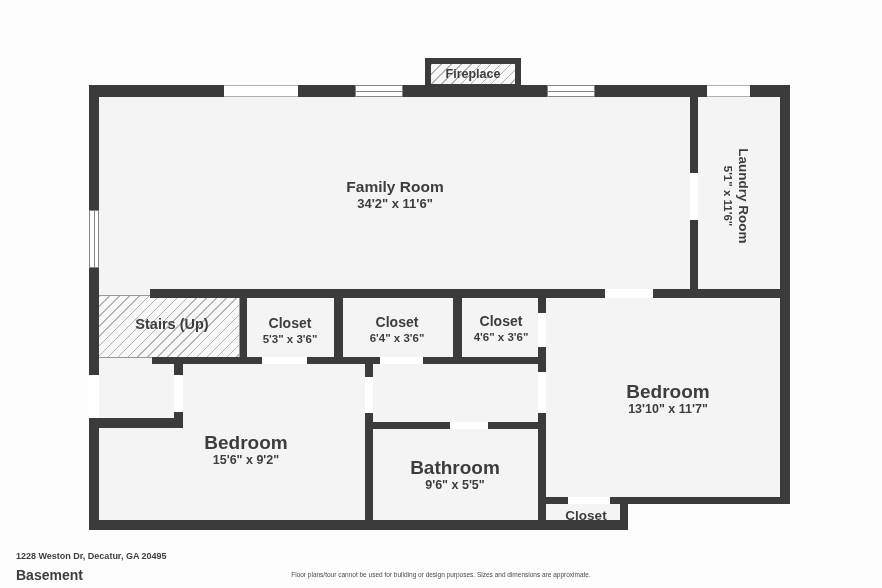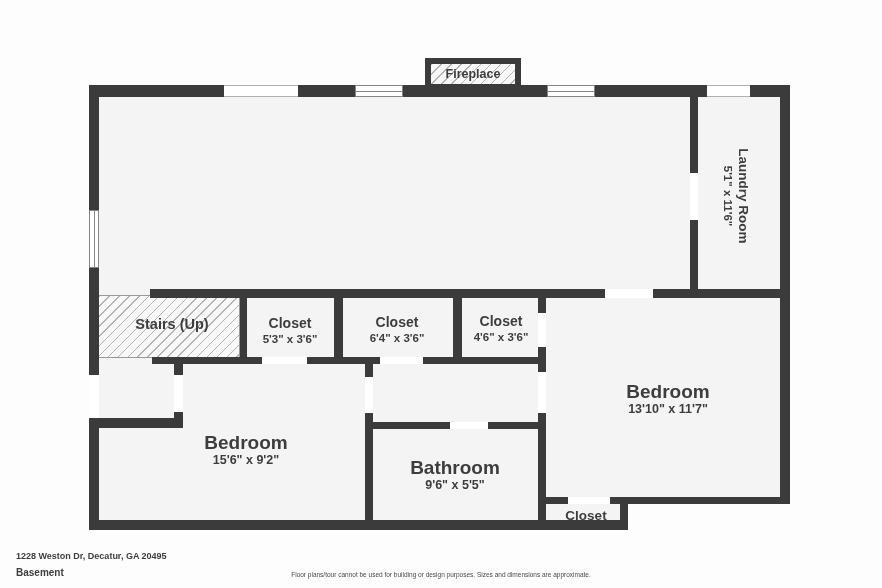--- a/index.html
+++ b/index.html
@@ -26,21 +26,21 @@
   .md .rname{font-size:19px;line-height:19px;}
   .md .rdims{font-size:12.5px;line-height:16px;}
   .sm .rname{font-size:14px;line-height:18px;}
   .sm .rdims{font-size:11.5px;line-height:15px;}
   .xs .rname{font-size:13.5px;line-height:17px;}
   .xs .rdims{font-size:11.5px;line-height:15px;}
   .single{font-size:14.5px;font-weight:bold;margin-top:6px;}
   .single.small{font-size:13.5px;}
   .fplbl{font-size:12.5px;font-weight:bold;}
   .addr{position:absolute;left:16px;top:551px;font-size:9px;font-weight:bold;}
-  .level{position:absolute;left:16px;top:567px;font-size:10px;font-weight:bold;}
+  .level{position:absolute;left:16px;top:567px;font-size:14px;font-weight:bold;}
   .disclaimer{position:absolute;left:0;right:0;top:571px;text-align:center;font-size:6.5px;color:#4a4a4a;}
 </style>
 </head>
 <body>
 
 <div class="page">
 
   <div class="fill" style="left:94px;top:90px;width:692px;height:407px"></div>
   <div class="fill" style="left:94px;top:497px;width:530px;height:28px"></div>
 
@@ -81,20 +81,24 @@
   <div class="gap" style="left:450px;top:422px;width:38px;height:7px"></div>
   <div class="gap" style="left:365px;top:377px;width:8px;height:36px"></div>
   <div class="gap" style="left:568px;top:497px;width:42px;height:7px"></div>
 
   <div class="wall" style="left:425px;top:58px;width:96px;height:32px"></div>
   <div class="hatch noborder" style="left:431px;top:64px;width:84px;height:20px"></div>
   <div class="lbl" style="left:473px;top:74px">
     <div class="fplbl">Fireplace</div>
   </div>
 
+  <div class="lbl lg" style="left:395px;top:194px">
+    <div class="rname">Family Room</div>
+    <div class="rdims">34'2" x 11'6"</div>
+  </div>
 
   <div class="lbl rot xs" style="left:736px;top:196px">
     <div class="rname">Laundry Room</div>
     <div class="rdims">5'1" x 11'6"</div>
   </div>
 
   <div class="lbl" style="left:172px;top:321px">
     <div class="single">Stairs (Up)</div>
   </div>
 

